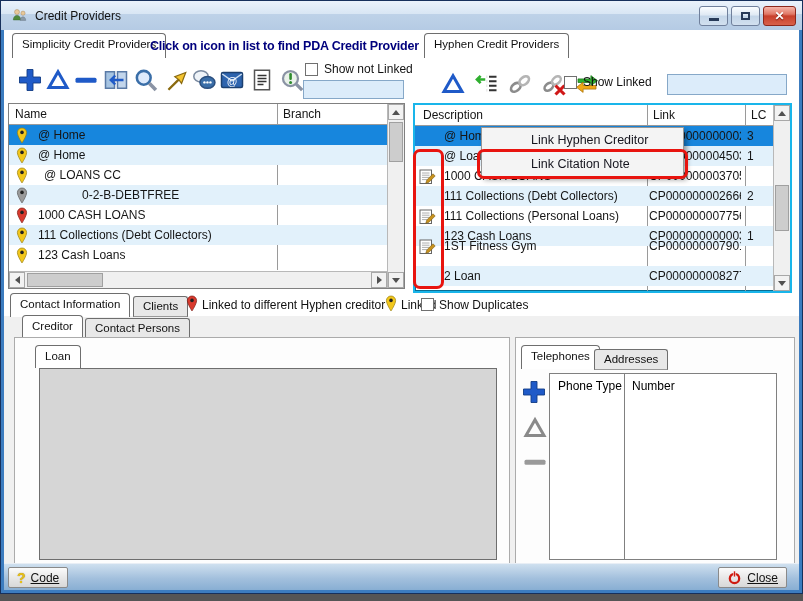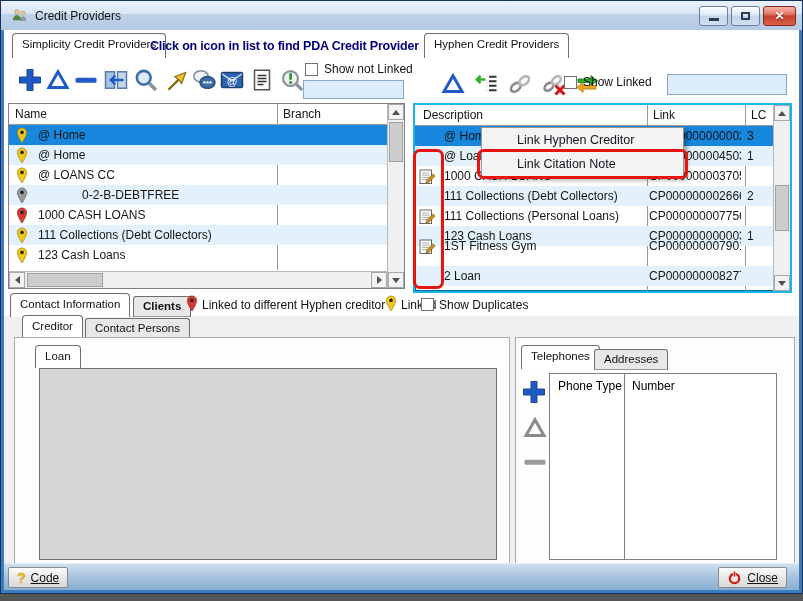--- a/index.html
+++ b/index.html
@@ -45,21 +45,21 @@
   .sbtn{position:absolute;width:16px;height:16px;background:#f2f2f2;border:1px solid #a8a8a8;display:flex;align-items:center;justify-content:center;}
   .tri{width:0;height:0;}
   .tri.up{border-left:4px solid transparent;border-right:4px solid transparent;border-bottom:5px solid #505050;}
   .tri.dn{border-left:4px solid transparent;border-right:4px solid transparent;border-top:5px solid #505050;}
   .tri.lf{border-top:4px solid transparent;border-bottom:4px solid transparent;border-right:5px solid #505050;}
   .tri.rt{border-top:4px solid transparent;border-bottom:4px solid transparent;border-left:5px solid #505050;}
   .thumb{position:absolute;background:#cdcdcd;border:1px solid #a0a0a0;}
   .note-ic{width:19px;height:19px;margin-left:3px;flex:0 0 auto;}
   
   .menu{position:absolute;background:#f4f4f4;border:1px solid #979797;box-shadow:3px 3px 5px rgba(0,0,0,.35);z-index:20;}
-  .menu-item{height:24px;line-height:24px;padding-left:35px;padding-right:14px;font-size:12.5px;color:#15151e;white-space:nowrap;cursor:pointer;}
+  .menu-item{height:24px;line-height:24px;padding-left:49px;padding-right:14px;font-size:12.5px;color:#15151e;white-space:nowrap;cursor:pointer;}
   .redbox{position:absolute;border:3px solid #e8140f;border-radius:7px;z-index:30;pointer-events:none;}
   
   .panel{position:absolute;background:#fdfdfd;border:1px solid #ababab;}
   .ta{position:absolute;background:#d6d6d6;border:1px solid #6e6e6e;}
   .ptable{position:absolute;background:#fff;border:1px solid #808080;}
   .footer{position:absolute;left:0;right:0;bottom:0;height:27px;
     background:linear-gradient(180deg,#cfe0ef,#a3c0dd 55%,#88aed3);border-top:1px solid #e8eef5;}
   .btn{position:absolute;height:21px;border:1px solid #8a8a8a;border-radius:2px;
     background:linear-gradient(180deg,#fbfbfb,#e8e8e8 50%,#d8d8d8);
     display:flex;align-items:center;font-size:12px;color:#111;padding:0 8px;cursor:pointer;}
@@ -191,21 +191,21 @@
               </svg></span>
             <span class="rowtxt">@ Home</span>
           </div>
           <div class="grow alt" style="top: 41px; width: 380px;">
             <span class="pin"><svg viewBox="0 0 12 17">
                 <path d="M6 1a4.6 4.6 0 0 1 4.6 4.6C10.6 9 6 16 6 16S1.4 9 1.4 5.6A4.6 4.6 0 0 1 6 1z" fill="#f2c71c" stroke="#9a7e0a" stroke-width=".7"></path>
                 <circle cx="6" cy="5.4" r="1.8" fill="#222"></circle>
               </svg></span>
             <span class="rowtxt">@ Home</span>
           </div>
-          <div class="grow" style="top: 61px; width: 380px;">
+          <div class="grow" style="top: 61px; width: 380px; gap: 6px;">
             <span class="pin"><svg viewBox="0 0 12 17">
                 <path d="M6 1a4.6 4.6 0 0 1 4.6 4.6C10.6 9 6 16 6 16S1.4 9 1.4 5.6A4.6 4.6 0 0 1 6 1z" fill="#f2c71c" stroke="#9a7e0a" stroke-width=".7"></path>
                 <circle cx="6" cy="5.4" r="1.8" fill="#222"></circle>
               </svg></span>
             <span class="rowtxt">@ LOANS CC</span>
           </div>
           <div class="grow alt" style="top: 81px; width: 380px; gap: 44px;">
             <span class="pin"><svg viewBox="0 0 12 17">
                 <path d="M6 1a4.6 4.6 0 0 1 4.6 4.6C10.6 9 6 16 6 16S1.4 9 1.4 5.6A4.6 4.6 0 0 1 6 1z" fill="#9a9a9a" stroke="#5a5a5a" stroke-width=".7"></path>
                 <circle cx="6" cy="5.4" r="1.8" fill="#222"></circle>
@@ -337,21 +337,21 @@
 
     <div class="menu" style="left:477px;top:97px;width:203px;">
       <div class="menu-item">Link Hyphen Creditor</div>
       <div class="menu-item">Link Citation Note</div>
     </div>
 
     <div class="redbox" style="left:409px;top:119px;width:31px;height:140px;"></div>
     <div class="redbox" style="left:473px;top:119px;width:211px;height:30px;"></div>
 
     <div class="tab" style="left:6px;top:263px;height:24px;">Contact Information</div>
-    <div class="tab inactive" style="left:129px;top:266px;font-weight:bold;">Clients</div>
+    <div class="tab inactive" style="left:129px;top:266px;">Clients</div>
     <span class="pin" style="position:absolute;left:182px;top:265px;margin:0;" id="legend-pin-red"><svg viewBox="0 0 12 17">
           <path d="M6 1a4.6 4.6 0 0 1 4.6 4.6C10.6 9 6 16 6 16S1.4 9 1.4 5.6A4.6 4.6 0 0 1 6 1z" fill="#d93a2e" stroke="#7e1a12" stroke-width=".7"></path>
           <circle cx="6" cy="5.4" r="1.8" fill="#222"></circle>
         </svg></span>
     <div class="cb-label" style="left:198px;top:268px;">Linked to different Hyphen creditor</div>
     <span class="pin" style="position:absolute;left:381px;top:265px;margin:0;" id="legend-pin-yellow"><svg viewBox="0 0 12 17">
           <path d="M6 1a4.6 4.6 0 0 1 4.6 4.6C10.6 9 6 16 6 16S1.4 9 1.4 5.6A4.6 4.6 0 0 1 6 1z" fill="#f2c71c" stroke="#9a7e0a" stroke-width=".7"></path>
           <circle cx="6" cy="5.4" r="1.8" fill="#222"></circle>
         </svg></span>
     <div class="cb-label" style="left:397px;top:268px;">Linked</div>

